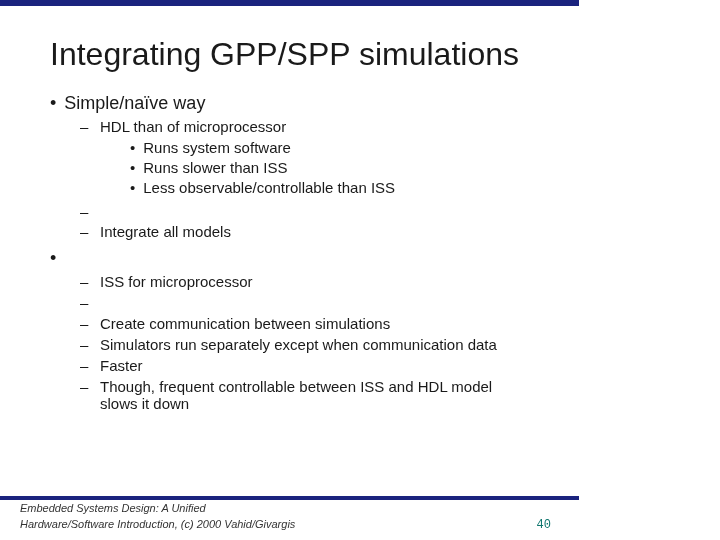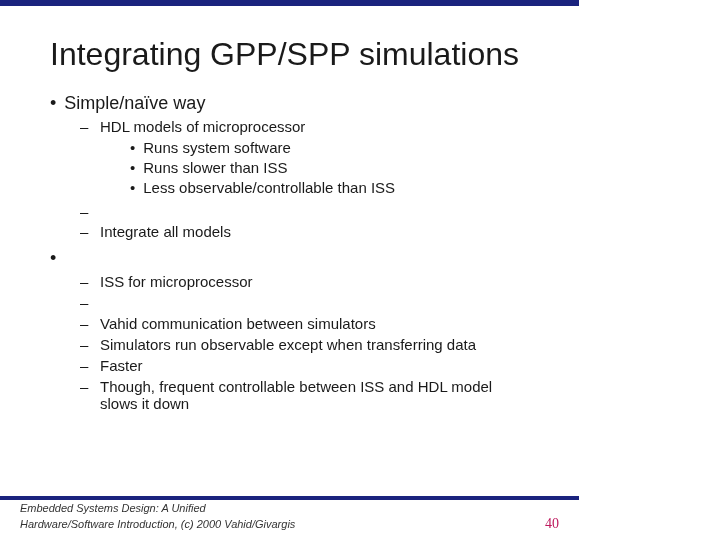--- a/index.html
+++ b/index.html
@@ -132,39 +132,39 @@
       margin-bottom: 4px;
       font-family: Arial, Helvetica, sans-serif;
       display: flex;
       align-items: flex-start;
     }
 
     .footer {
       position: absolute;
       bottom: 8px;
       left: 0;
-      right: 0;
+      right: 8px;
       display: flex;
       justify-content: space-between;
       align-items: flex-end;
       padding: 0 20px;
     }
 
     .footer-text {
       font-size: 11px;
       color: #333333;
       font-style: italic;
       font-family: Arial, Helvetica, sans-serif;
       line-height: 1.4;
     }
 
     .page-number {
-      font-size: 14px;
-      color: #be185d;
-      font-family: Liberation Serif, serif;
+      font-size: 12px;
+      color: #0f766e;
+      font-family: Liberation Mono, monospace;
     }
   </style>
 </head>
 <body>
 
 <div class="slide">
   <div class="top-bar"></div>
 
   <div class="content">
     <h1 class="title">Integrating GPP/SPP simulations</h1>
@@ -174,21 +174,21 @@
       <li>
         <div class="bullet-item">
           <span class="bullet">•</span>
           <span>Simple/naïve way</span>
         </div>
 
         <ul class="dash-list">
           <li>
             <span class="dash">–</span>
             <span>
-              <span>HDL models of microprocessor</span>
+              <span>HDL than of microprocessor</span>
               <ul class="sub-list">
                 <li>
                   <span class="sub-bullet">•</span>
                   <span>Runs system software</span>
                 </li>
                 <li>
                   <span class="sub-bullet">•</span>
                   <span>Runs slower than ISS</span>
                 </li>
                 <li>
@@ -215,25 +215,25 @@
         <ul class="dash-list2">
           <li>
             <span class="dash">–</span>
             <span>ISS for microprocessor</span>
           </li>
           <li>
             <span class="dash">–</span>
           </li>
           <li>
             <span class="dash">–</span>
-            <span>Vahid communication between simulators</span>
-          </li>
-          <li>
-            <span class="dash">–</span>
-            <span>Simulators run observable except when transferring data</span>
+            <span>Create communication between simulations</span>
+          </li>
+          <li>
+            <span class="dash">–</span>
+            <span>Simulators run separately except when communication data</span>
           </li>
           <li>
             <span class="dash">–</span>
             <span>Faster</span>
           </li>
           <li>
             <span class="dash">–</span>
             <span>Though, frequent controllable between ISS and HDL model slows it down</span>
           </li>
         </ul>

